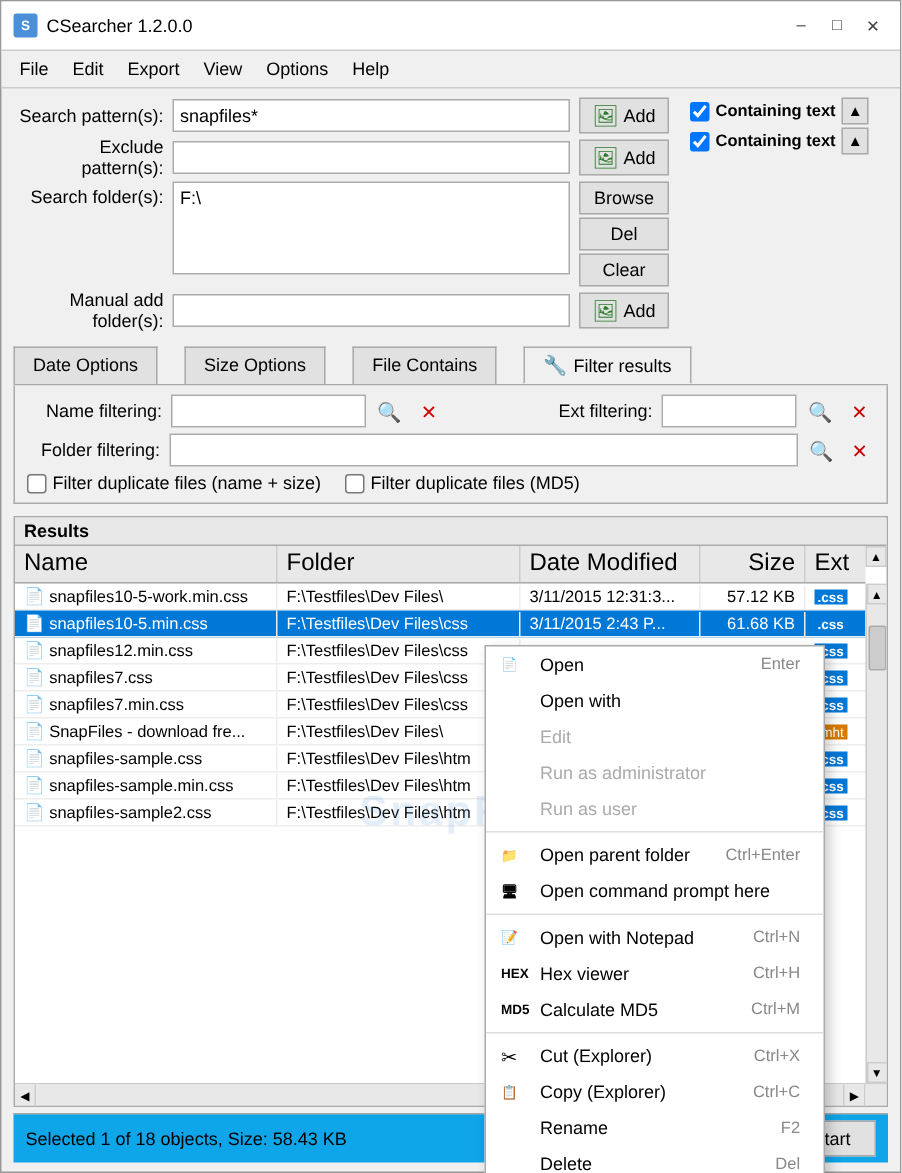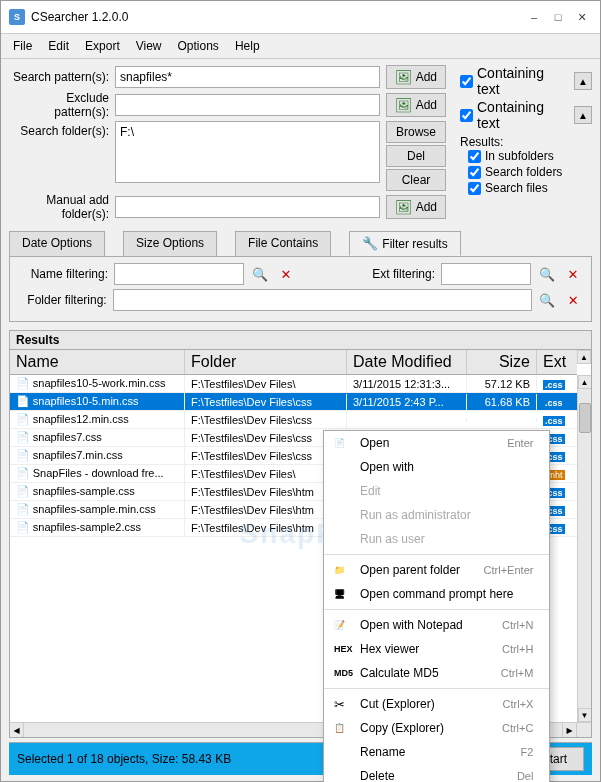--- a/index.html
+++ b/index.html
@@ -117,21 +117,21 @@
     .cb-row input[type=checkbox] { width: 13px; height: 13px; }
     .left-form { flex: 1; }
     .right-panel { width: 140px; flex-shrink: 0; padding-left: 8px; }
     .containing-row {
       display: flex;
       align-items: center;
       gap: 4px;
       margin-bottom: 2px;
     }
     .containing-row input[type=checkbox] { width: 13px; height: 13px; }
-    .containing-row label { font-size: 14px; }
+    .containing-row label { font-size: 11px; font-weight: bold; }
     .arr-btn {
       width: 18px; height: 18px;
       background: #e1e1e1;
       border: 1px solid #aaa;
       cursor: pointer;
       font-size: 10px;
       display: flex; align-items: center; justify-content: center;
     }
     .results-section-label {
       font-size: 12px;
@@ -432,37 +432,20 @@
           <input type="checkbox" checked="" style="">
           <label>Containing text</label>
           <button class="arr-btn">▲</button>
         </div>
         <div class="containing-row">
           <input type="checkbox" checked="" style="">
           <label>Containing text</label>
           <button class="arr-btn">▲</button>
         </div>
 
-        <div style="margin-top:4px;">
-          <span class="results-section-label">Results:</span>
-          <div class="right-checkboxes">
-            <div class="cb-row">
-              <input type="checkbox" checked="" style="">
-              <span>In subfolders</span>
-            </div>
-            <div class="cb-row">
-              <input type="checkbox" checked="" style="">
-              <span>Search folders</span>
-            </div>
-            <div class="cb-row">
-              <input type="checkbox" checked="" style="">
-              <span>Search files</span>
-            </div>
-          </div>
-        </div>
       </div>
     </div>
 
     <div>
       <div class="tabs-bar">
         <div class="tab">Date Options</div>
         <div class="tab">Size Options</div>
         <div class="tab">File Contains</div>
         <div class="tab active" style="display:flex;align-items:center;gap:4px;">
           <span style="font-size:13px;">🔧</span>
@@ -483,20 +466,30 @@
           <button class="clear-icon-btn">✕</button>
         </div>
 
         <div class="filter-row">
           <span class="filter-label">Folder filtering:</span>
           <input class="filter-input" style="width: calc(100% - 140px);" type="text">
           <button class="search-icon-btn">🔍</button>
           <button class="clear-icon-btn">✕</button>
         </div>
 
+        <div class="dup-filter-row">
+          <div class="dup-cb">
+            <input type="checkbox" style="">
+            <span>Filter duplicate files (name + size)</span>
+          </div>
+          <div class="dup-cb">
+            <input type="checkbox" style="">
+            <span>Filter duplicate files (MD5)</span>
+          </div>
+        </div>
       </div>
     </div>
 
     <div class="results-table-section">
       <div class="results-header-label">Results</div>
       <div style="display:flex;">
         <div class="table-header" style="flex:1;">
           <div class="th col-name">Name</div>
           <div class="th col-folder">Folder</div>
           <div class="th col-date">Date Modified</div>

